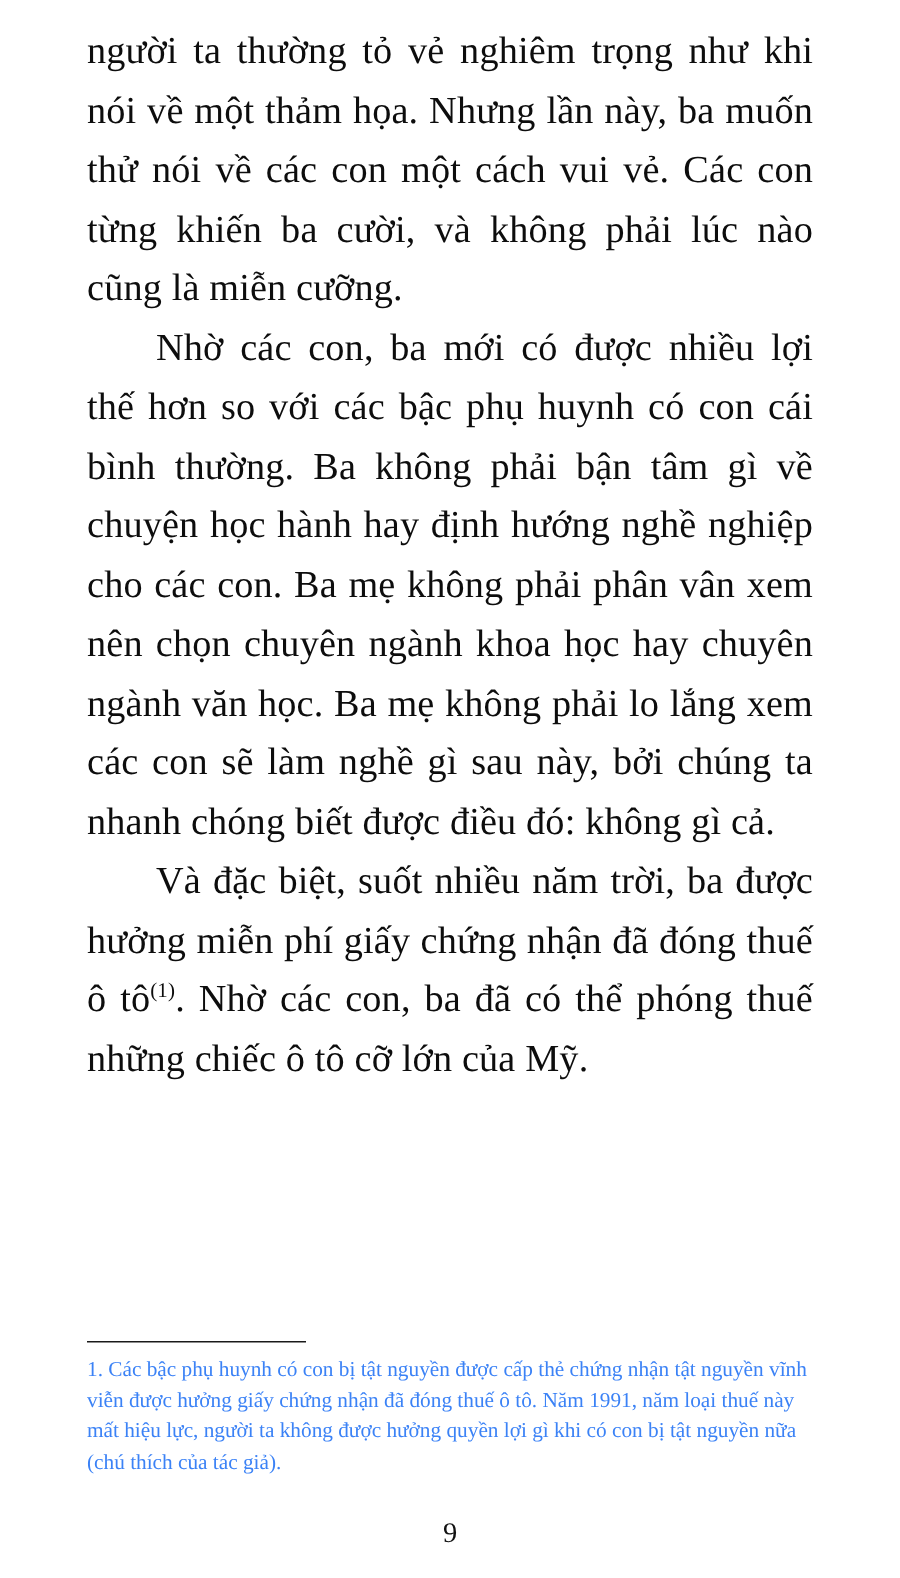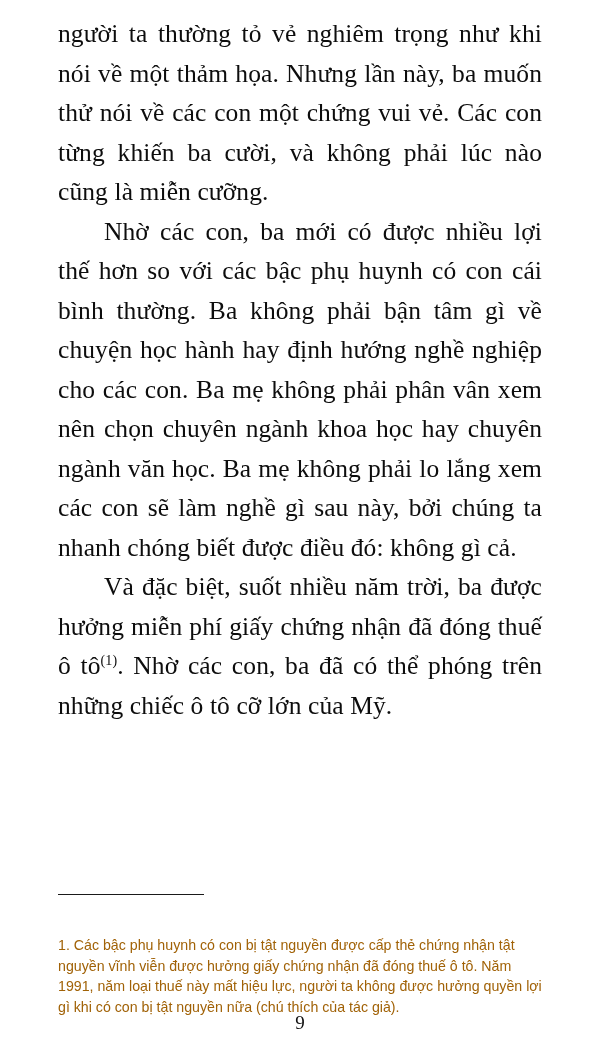--- a/index.html
+++ b/index.html
@@ -46,26 +46,25 @@
     top: 894px;
     width: 146px;
     height: 1px;
     background: #1a1a1a;
   }
   .footnote {
     position: absolute;
     left: 58px;
     top: 903px;
     width: 484px;
-    font-family: Liberation Sans, sans-serif;
+    font-family: Liberation Serif, serif;
     font-size: 14.2px;
     line-height: 20.5px;
-    color: #a16207;
+    color: #3b82f6;
     text-align: left;
-    margin-top: 32px;
   }
   .footnote p {
     margin: 0;
   }
   .watermark {
     position: absolute;
     left: 0;
     top: 938px;
     width: 600px;
     text-align: center;
@@ -102,23 +101,23 @@
     vertical-align: super;
     line-height: 0;
   }
 </style>
 </head>
 <body>
 
 <div class="page">
 
   <div class="body-text">
-    <p class="para">người ta thường tỏ vẻ nghiêm trọng như khi nói về một thảm họa. Nhưng lần này, ba muốn thử nói về các con một chứng vui vẻ. Các con từng khiến ba cười, và không phải lúc nào cũng là miễn cưỡng.</p>
+    <p class="para">người ta thường tỏ vẻ nghiêm trọng như khi nói về một thảm họa. Nhưng lần này, ba muốn thử nói về các con một cách vui vẻ. Các con từng khiến ba cười, và không phải lúc nào cũng là miễn cưỡng.</p>
     <p class="para indent">Nhờ các con, ba mới có được nhiều lợi thế hơn so với các bậc phụ huynh có con cái bình thường. Ba không phải bận tâm gì về chuyện học hành hay định hướng nghề nghiệp cho các con. Ba mẹ không phải phân vân xem nên chọn chuyên ngành khoa học hay chuyên ngành văn học. Ba mẹ không phải lo lắng xem các con sẽ làm nghề gì sau này, bởi chúng ta nhanh chóng biết được điều đó: không gì cả.</p>
-    <p class="para indent"><span>Và đặc biệt, suốt nhiều năm trời, ba được hưởng miễn phí giấy chứng nhận đã đóng thuế ô tô</span><sup class="fn">(1)</sup><span>. Nhờ các con, ba đã có thể phóng trên những chiếc ô tô cỡ lớn của Mỹ.</span></p>
+    <p class="para indent"><span>Và đặc biệt, suốt nhiều năm trời, ba được hưởng miễn phí giấy chứng nhận đã đóng thuế ô tô</span><sup class="fn">(1)</sup><span>. Nhờ các con, ba đã có thể phóng thuế những chiếc ô tô cỡ lớn của Mỹ.</span></p>
   </div>
 
   <div class="footnote-rule"></div>
 
   <div class="footnote">
     <p>1. Các bậc phụ huynh có con bị tật nguyền được cấp thẻ chứng nhận tật nguyền vĩnh viễn được hưởng giấy chứng nhận đã đóng thuế ô tô. Năm 1991, năm loại thuế này mất hiệu lực, người ta không được hưởng quyền lợi gì khi có con bị tật nguyền nữa (chú thích của tác giả).</p>
   </div>
 
   <div class="watermark">
   </div>

